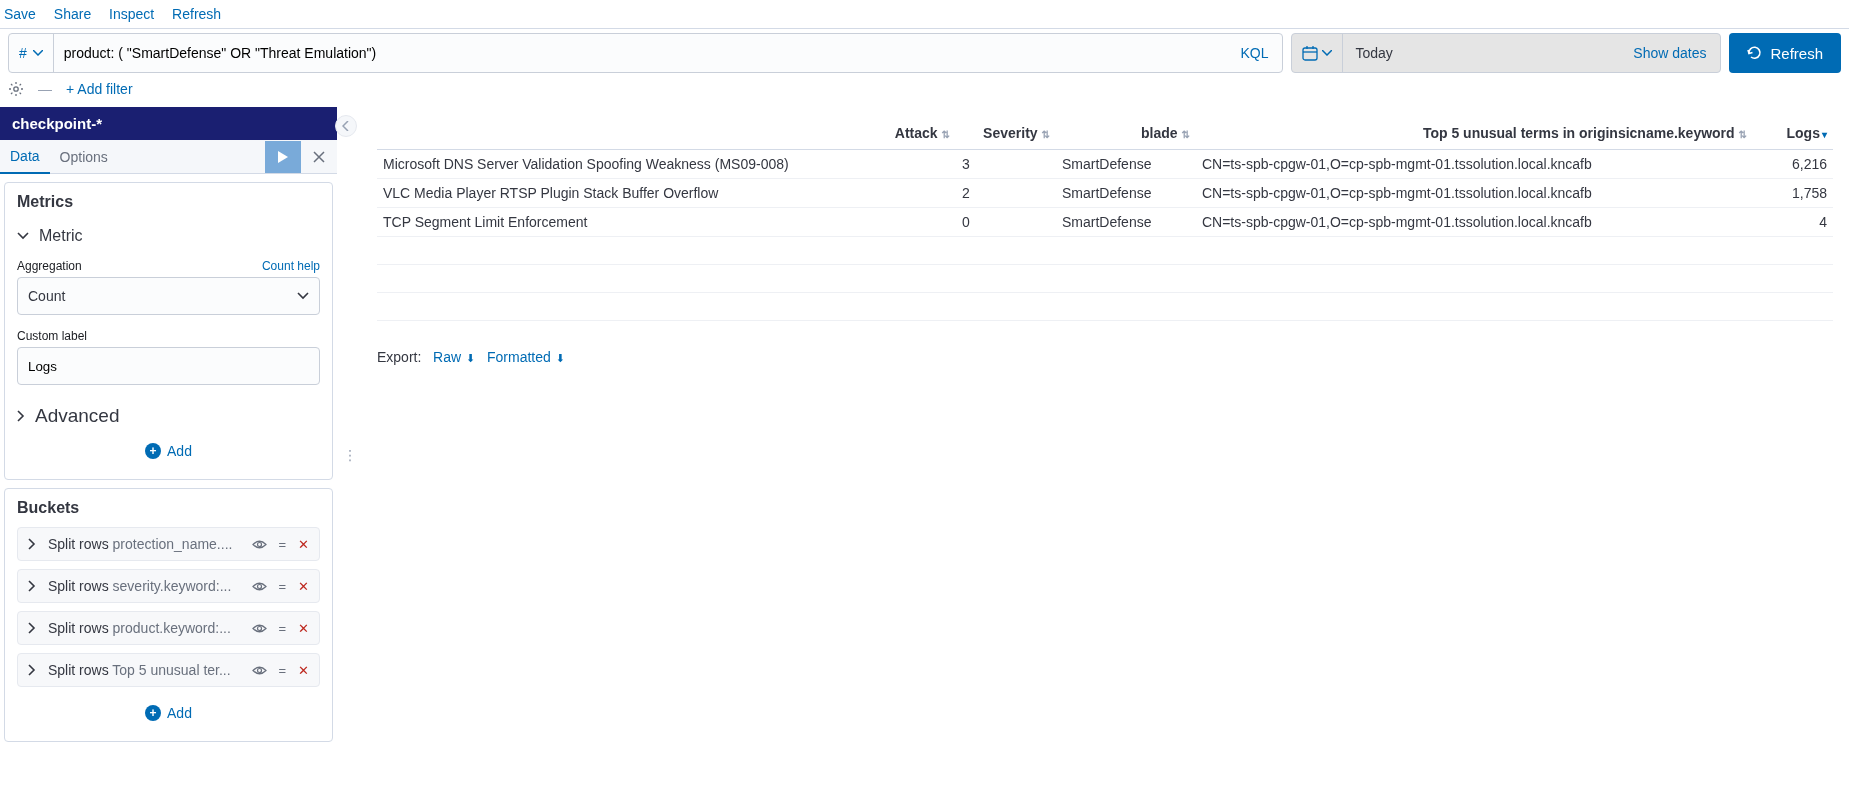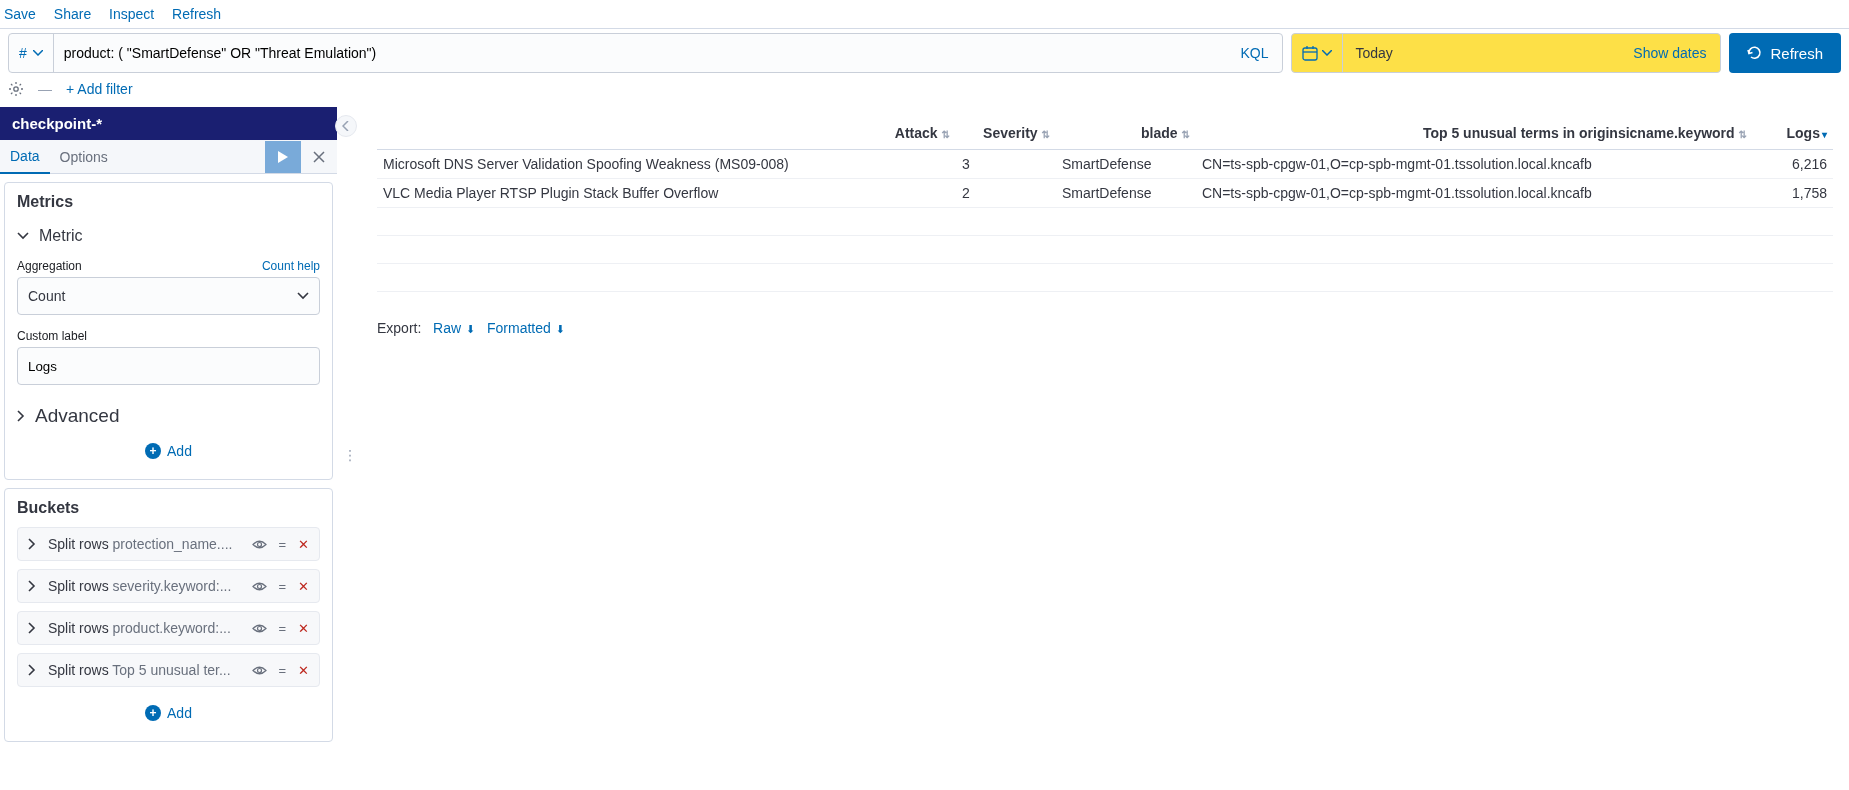--- a/index.html
+++ b/index.html
@@ -5,21 +5,21 @@
   *{box-sizing:border-box;margin:0;padding:0;font-family:-apple-system,BlinkMacSystemFont,"Segoe UI",Helvetica,Arial,sans-serif}
   body{background:#fff;color:#343741;font-size:14px;width:1849px}
   a{color:#006bb4;text-decoration:none;cursor:pointer}
   .topnav{padding:6px 4px;border-bottom:1px solid #d3dae6}
   .topnav a{margin-right:14px;font-size:14px}
   .querybar{display:flex;align-items:center;padding:4px 8px;gap:8px}
   .qwrap{display:flex;flex:1;border:1px solid #c9cfd9;border-radius:4px;height:40px;background:#fbfcfd}
   .qprefix{display:flex;align-items:center;border-right:1px solid #c9cfd9;padding:0 10px;color:#006bb4;gap:6px}
   .qinput{flex:1;border:none;outline:none;padding:0 10px;font-size:14px;background:transparent}
   .kql{padding:0 14px;display:flex;align-items:center;color:#006bb4;font-size:14px}
-  .datewrap{display:flex;border:1px solid #c9cfd9;border-radius:4px;height:40px;background:#fde047;min-width:430px}
+  .datewrap{display:flex;border:1px solid #c9cfd9;border-radius:4px;height:40px;background:#e5e5e5;min-width:430px}
   .dateicon{display:flex;align-items:center;border-right:1px solid #c9cfd9;padding:0 10px;color:#006bb4;gap:4px}
   .datevalue{flex:1;display:flex;align-items:center;padding:0 12px}
   .showdates{display:flex;align-items:center;padding:0 14px;color:#006bb4}
   .refreshbtn{background:#006bb4;color:#fff;border:none;border-radius:4px;height:40px;padding:0 18px;display:flex;align-items:center;gap:8px;font-size:15px;cursor:pointer}
   .filterrow{display:flex;align-items:center;padding:4px 8px 10px 8px;gap:14px}
   .gear{color:#69707d}
   .addfilter{color:#006bb4;font-size:14px}
   .dash{color:#98a2b3}
   .layout{display:flex}
   .leftcol{width:337px;flex-shrink:0}
@@ -265,20 +265,27 @@
             <td>CN=ts-spb-cpgw-01,O=cp-spb-mgmt-01.tssolution.local.kncafb</td>
             <td>6,216</td>
           </tr>
           <tr>
             <td>VLC Media Player RTSP Plugin Stack Buffer Overflow</td>
             <td>2</td>
             <td>SmartDefense</td>
             <td>CN=ts-spb-cpgw-01,O=cp-spb-mgmt-01.tssolution.local.kncafb</td>
             <td>1,758</td>
           </tr>
+          <tr>
+            <td>TCP Segment Limit Enforcement</td>
+            <td>0</td>
+            <td>SmartDefense</td>
+            <td>CN=ts-spb-cpgw-01,O=cp-spb-mgmt-01.tssolution.local.kncafb</td>
+            <td>4</td>
+          </tr>
           <tr class="empty">
             <td colspan="5"></td>
           </tr>
           <tr class="empty">
             <td colspan="5"></td>
           </tr>
           <tr class="empty">
             <td colspan="5"></td>
           </tr>
         </tbody>

